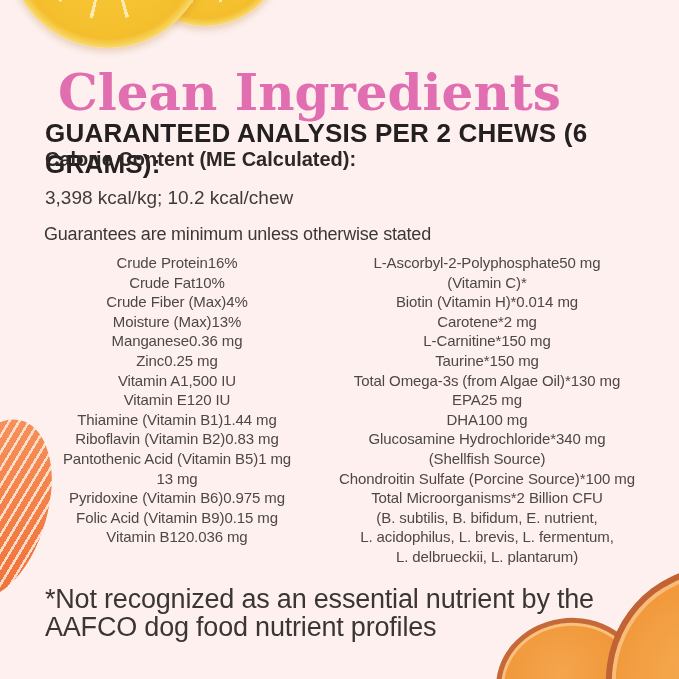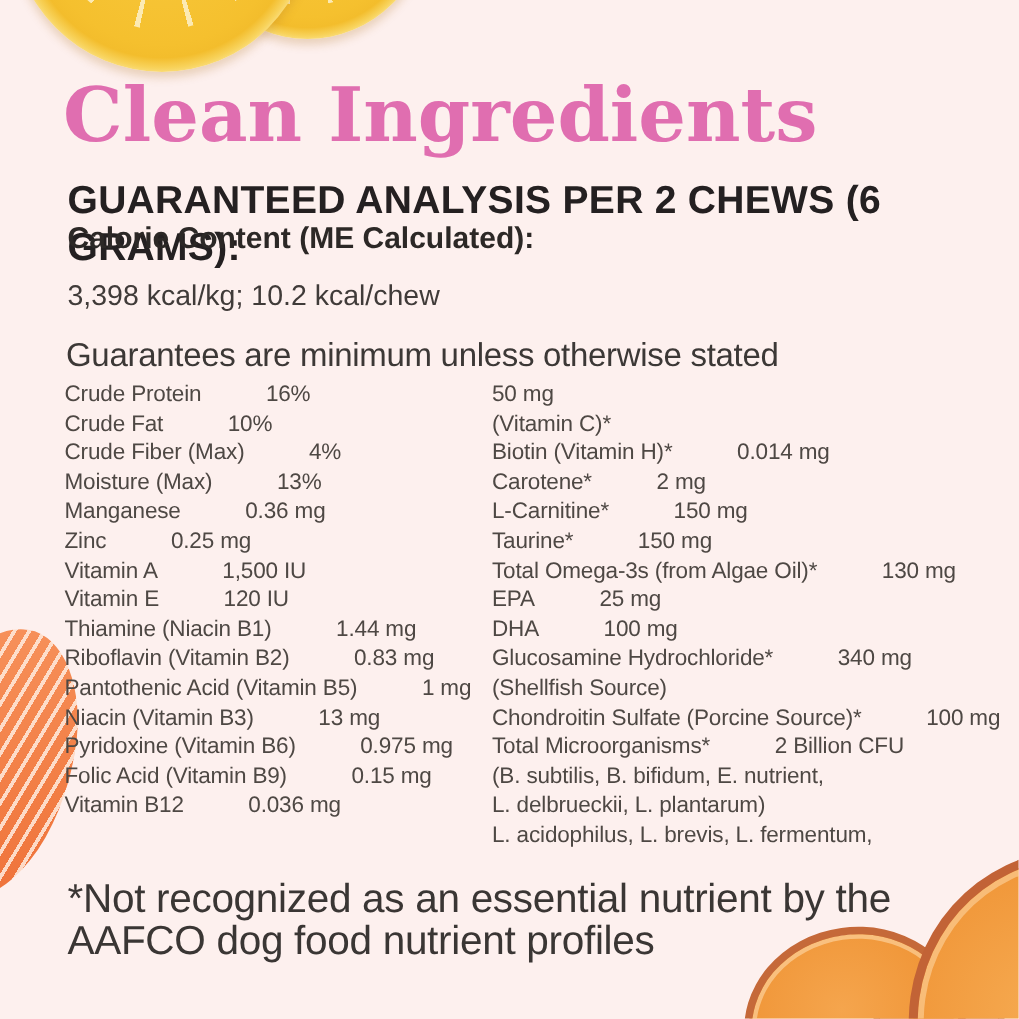--- a/index.html
+++ b/index.html
@@ -57,55 +57,54 @@
   
   .txt { position: absolute; z-index: 5; }
 
   .title {
     left: 42px; top: 48px;
     font-family: "DejaVu Serif", serif;
     font-weight: 700;
     font-size: 50px; line-height: 58px;
     letter-spacing: 0px;
     color: #e06eb0;
-    margin: 0;
+    margin: 16px;
   }
   .ga-heading {
     left: 45px; top: 118px;
     font-size: 26px; font-weight: 700;
     letter-spacing: 0.2px;
     color: #242021;
   }
   .cal-heading {
     left: 45px; top: 148px;
     font-size: 20px; font-weight: 700;
     color: #2c2826;
   }
   .cal-value {
     left: 45px; top: 187px;
     font-size: 19px;
     color: #403b39;
   }
   .guarantee-note {
     left: 44px; top: 224px;
-    font-size: 22px;
+    font-size: 18px;
     letter-spacing: -0.2px;
     color: #3c3836;
   }
 
   .col { position: absolute; top: 254px; z-index: 5; }
   .col-left  { left: 43px;  width: 268px; }
   .col-right { left: 328px; width: 318px; }
   .trow {
-    display: flex; justify-content: flex-start; align-items: baseline;
+    display: flex; justify-content: center; align-items: baseline;
     height: 19.6px;
     font-size: 15px; letter-spacing: -0.1px;
     color: #4e4844;
     white-space: nowrap;
-    gap: 43px;
   }
   .tlabel { text-align: left; }
   .tvalue { text-align: right; }
 
   .footnote {
     left: 45px; top: 585px;
     font-size: 27px; line-height: 28px;
     letter-spacing: -0.2px;
     color: #3a3634;
   }
@@ -156,50 +155,50 @@
     </div>
     <div class="trow">
       <span class="tlabel">Vitamin A</span>
       <span class="tvalue">1,500 IU</span>
     </div>
     <div class="trow">
       <span class="tlabel">Vitamin E</span>
       <span class="tvalue">120 IU</span>
     </div>
     <div class="trow">
-      <span class="tlabel">Thiamine (Niacin B1)</span>
+      <span class="tlabel">Thiamine (Vitamin B1)</span>
       <span class="tvalue">1.44 mg</span>
     </div>
     <div class="trow">
       <span class="tlabel">Riboflavin (Vitamin B2)</span>
       <span class="tvalue">0.83 mg</span>
     </div>
     <div class="trow">
       <span class="tlabel">Pantothenic Acid (Vitamin B5)</span>
       <span class="tvalue">1 mg</span>
     </div>
     <div class="trow">
-      <span class="tlabel">Niacin (Vitamin B3)</span>
       <span class="tvalue">13 mg</span>
     </div>
     <div class="trow">
       <span class="tlabel">Pyridoxine (Vitamin B6)</span>
       <span class="tvalue">0.975 mg</span>
     </div>
     <div class="trow">
       <span class="tlabel">Folic Acid (Vitamin B9)</span>
       <span class="tvalue">0.15 mg</span>
     </div>
     <div class="trow">
       <span class="tlabel">Vitamin B12</span>
       <span class="tvalue">0.036 mg</span>
     </div>
   </div>
 <div class="col col-right" id="col-right">
     <div class="trow">
+      <span class="tlabel">L-Ascorbyl-2-Polyphosphate</span>
       <span class="tvalue">50 mg</span>
     </div>
     <div class="trow">
       <span class="tlabel">(Vitamin C)*</span>
       <span class="tvalue"></span>
     </div>
     <div class="trow">
       <span class="tlabel">Biotin (Vitamin H)*</span>
       <span class="tvalue">0.014 mg</span>
     </div>
@@ -241,25 +240,25 @@
     </div>
     <div class="trow">
       <span class="tlabel">Total Microorganisms*</span>
       <span class="tvalue">2 Billion CFU</span>
     </div>
     <div class="trow">
       <span class="tlabel">(B. subtilis, B. bifidum, E. nutrient,</span>
       <span class="tvalue"></span>
     </div>
     <div class="trow">
+      <span class="tlabel">L. acidophilus,  L. brevis, L. fermentum,</span>
+      <span class="tvalue"></span>
+    </div>
+    <div class="trow">
       <span class="tlabel">L. delbrueckii, L. plantarum)</span>
-      <span class="tvalue"></span>
-    </div>
-    <div class="trow">
-      <span class="tlabel">L. acidophilus,  L. brevis, L. fermentum,</span>
       <span class="tvalue"></span>
     </div>
   </div>
 
 <div class="txt footnote">
   <div>*Not recognized as an essential nutrient by the</div>
   <div>AAFCO dog food nutrient profiles</div>
 </div>
 
 </body></html>

